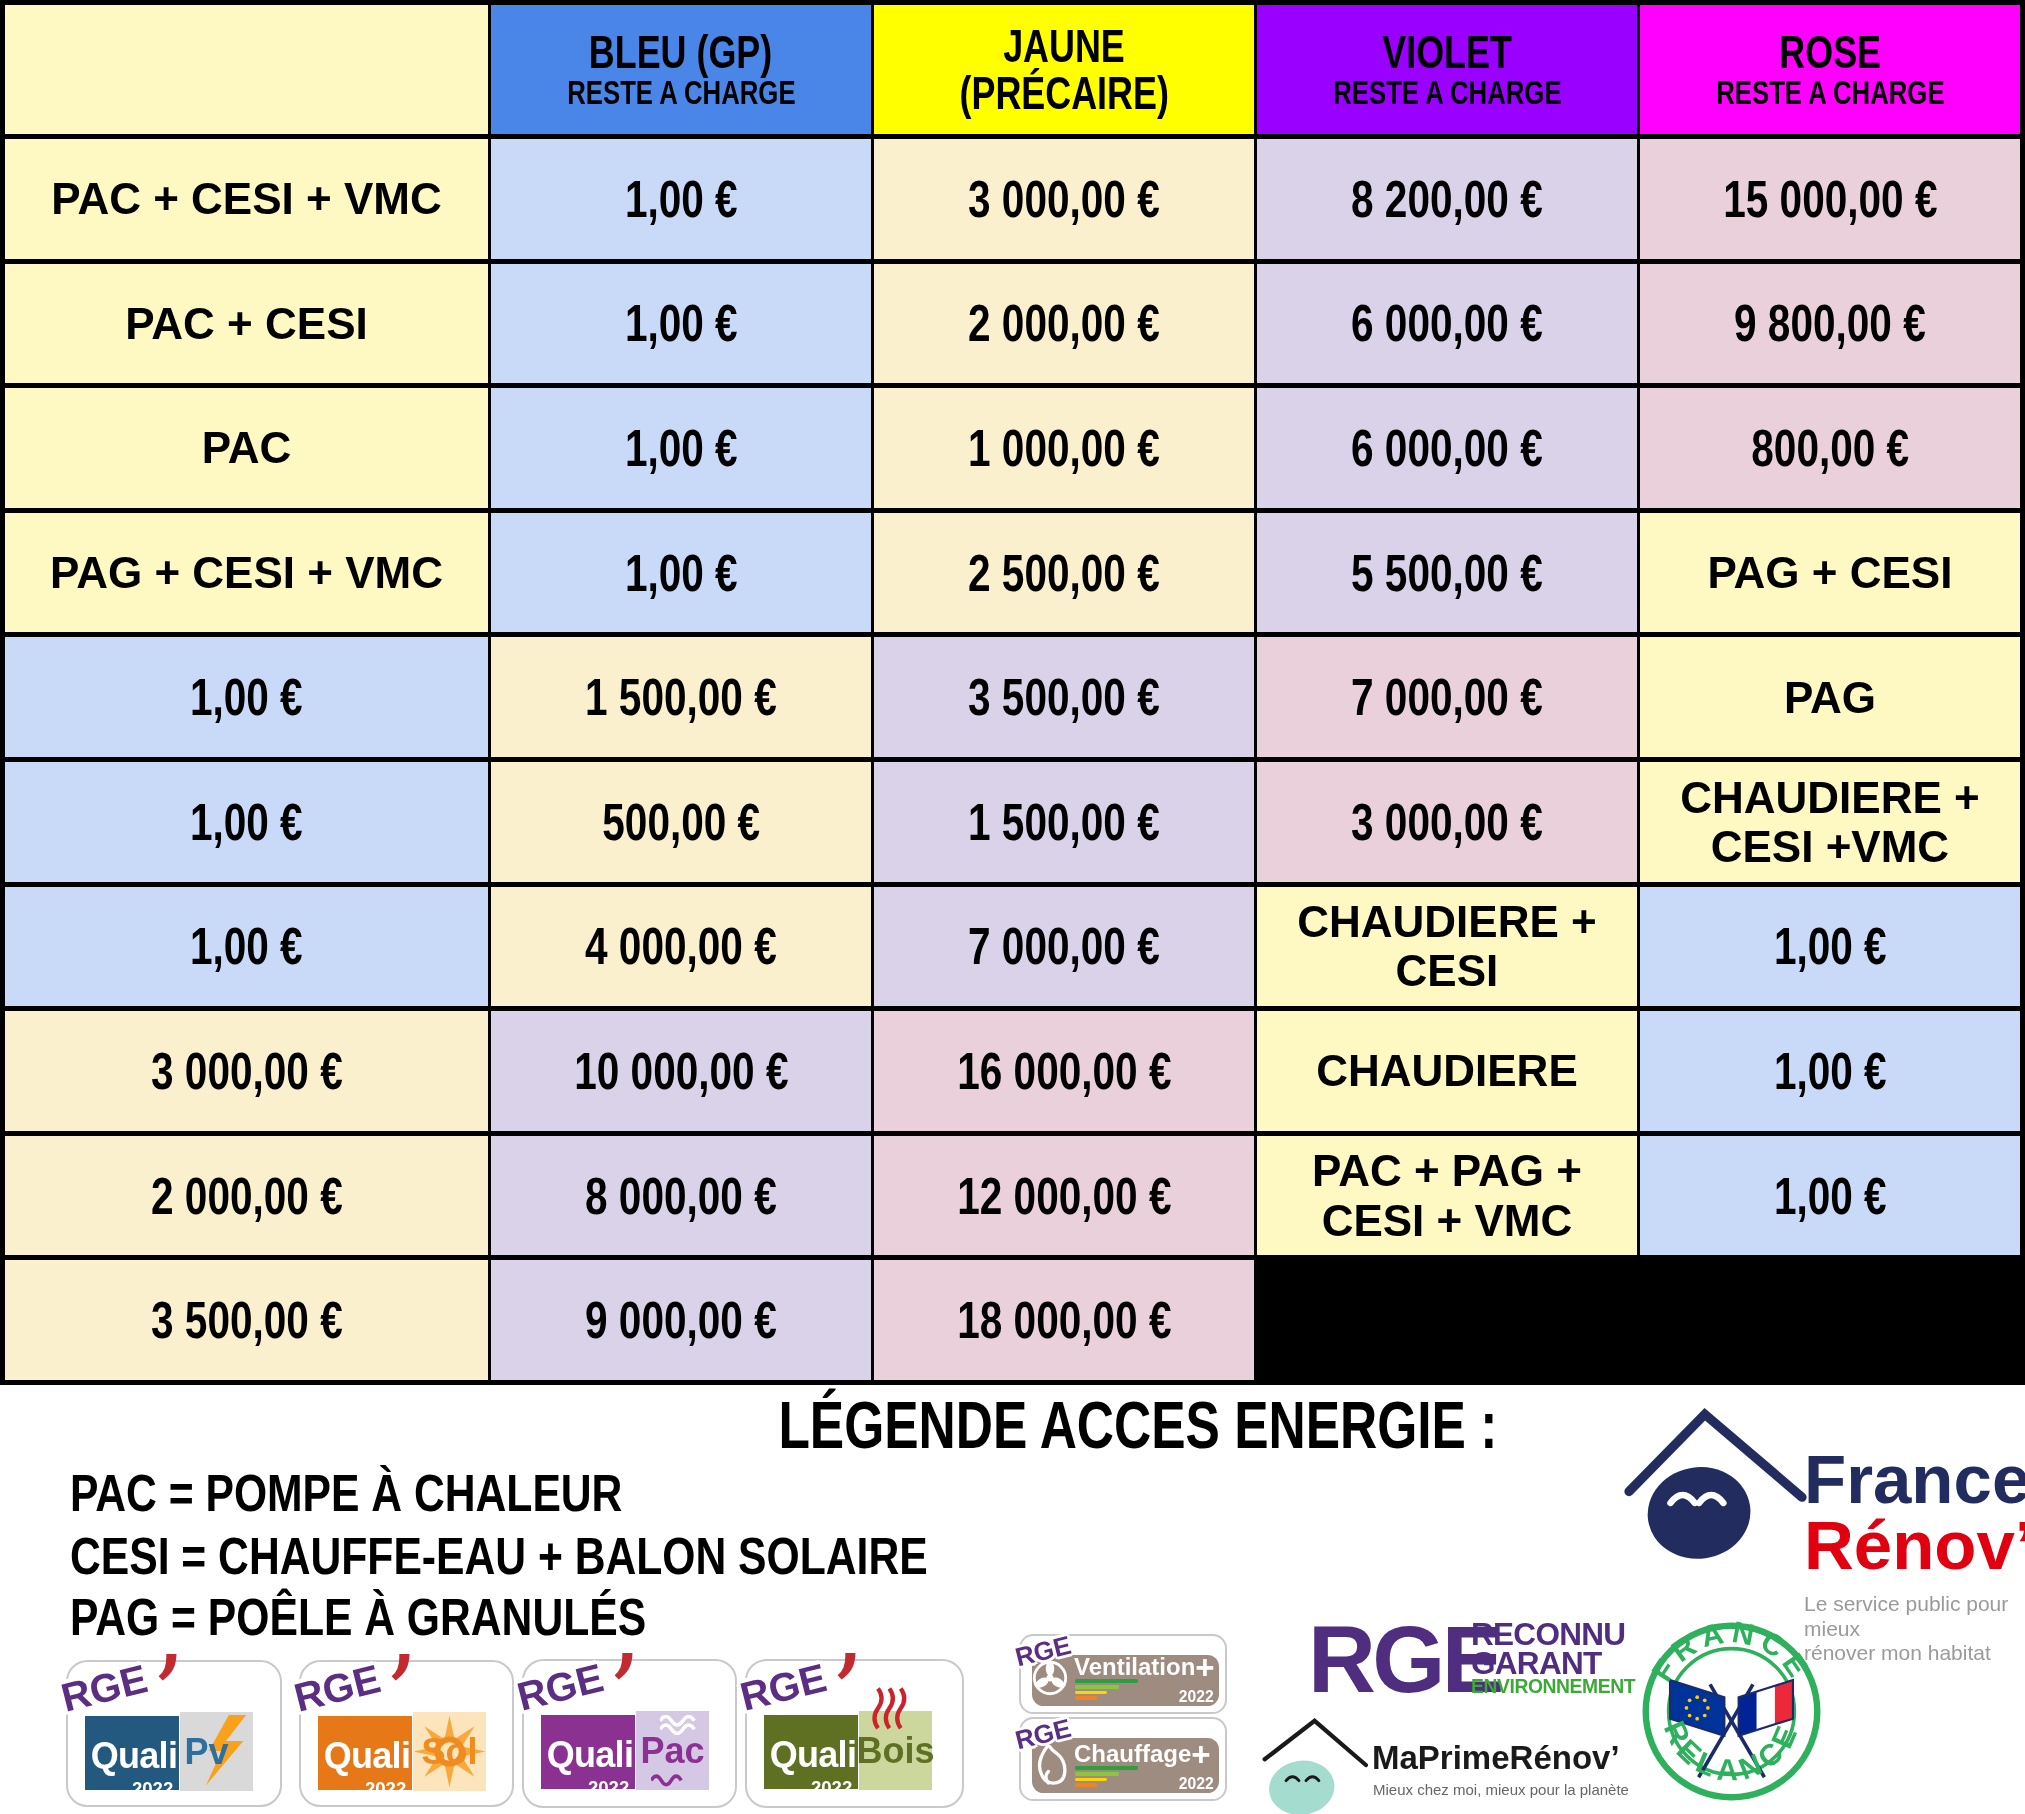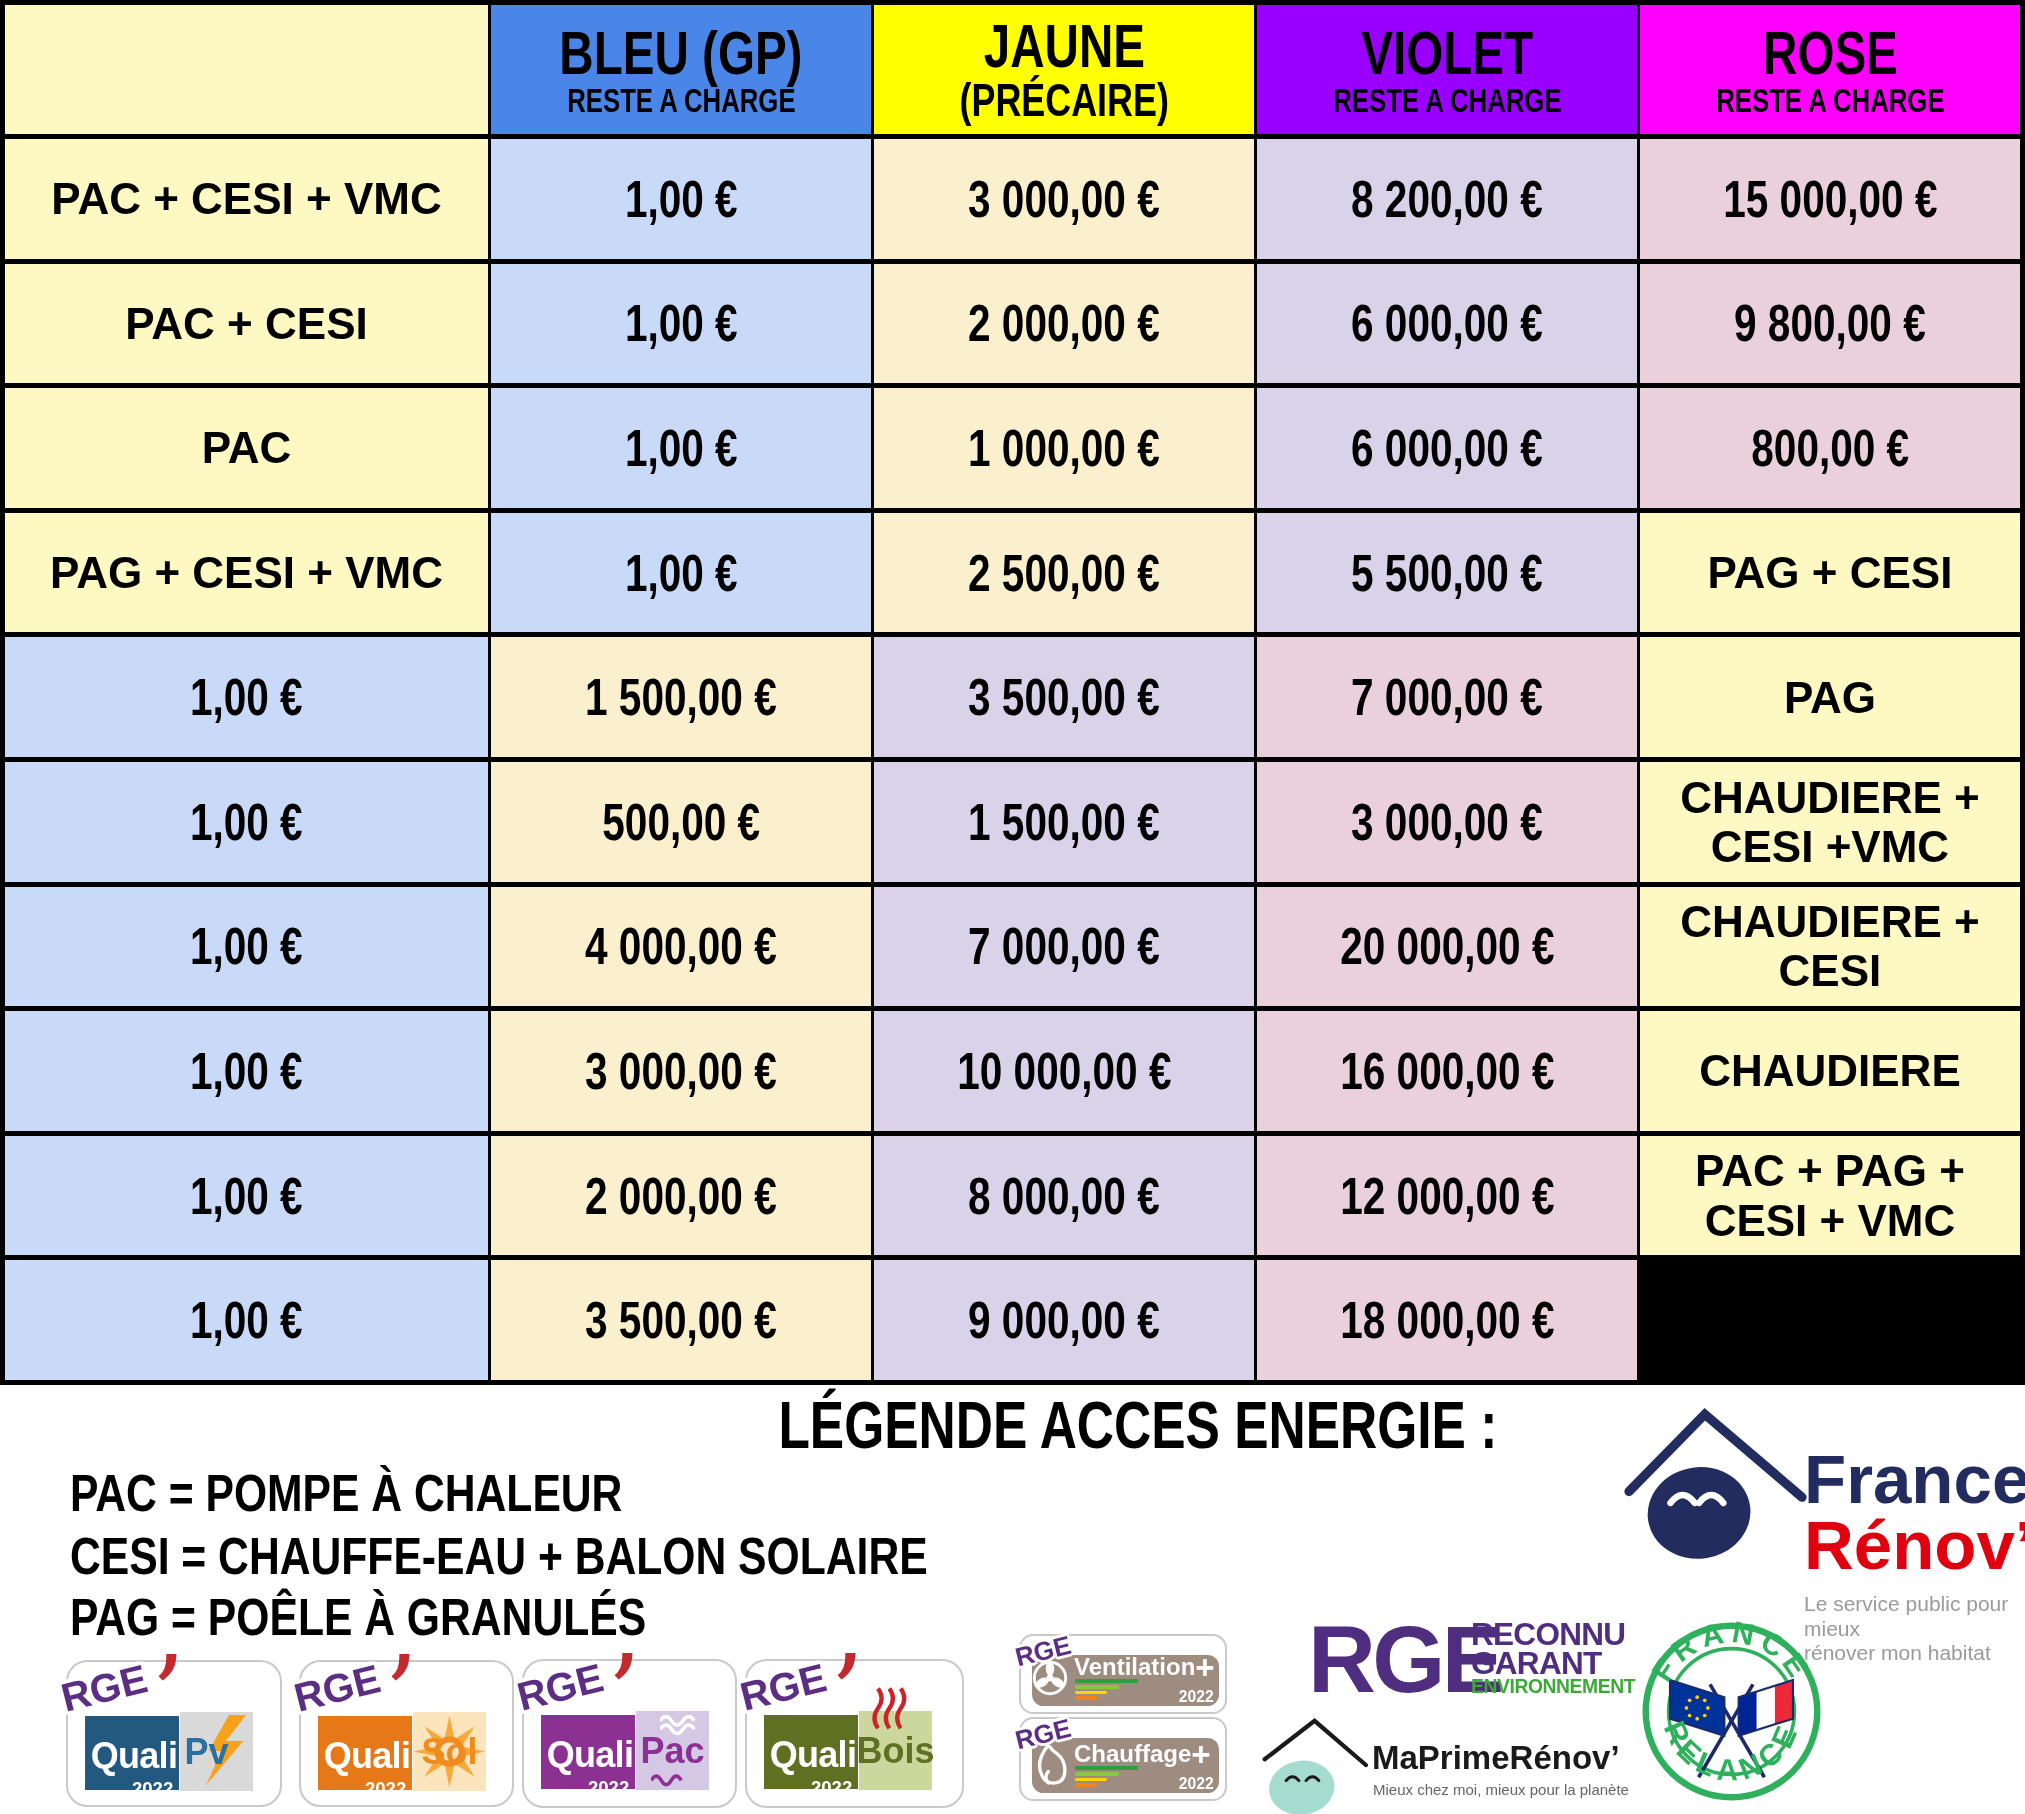--- a/index.html
+++ b/index.html
@@ -9,21 +9,21 @@
   }
   
   .tbl{
     position:absolute;left:0;top:0;width:2025px;height:1385px;
     display:grid;grid-template-columns:483px 1fr 1fr 1fr 1fr;
     grid-template-rows:129px repeat(10,1fr);
     gap:5px 2.9px;background:#000;border:5px solid #000;box-sizing:border-box;
   }
   .cell{background:#fef9c3;display:flex;align-items:center;justify-content:center;text-align:center;}
   .hcell{flex-direction:column;line-height:1.02;}
-  .hl1{font-size:61px;font-weight:bold;}
+  .hl1{font-size:46px;font-weight:bold;}
   .hl2{font-size:33px;font-weight:bold;}
   .hl2.big{font-size:46px;text-align:right;}
   .cx{display:inline-block;transform:scaleX(0.78);white-space:nowrap;}
   .cxl{display:inline-block;transform:scaleX(0.82);transform-origin:left center;white-space:nowrap;}
   .bg-bleu{background:#4a86e8;}
   .bg-jaune{background:#ffff00;}
   .bg-violet{background:#9900ff;}
   .bg-rose{background:#ff00ff;}
   .c-b{background:#c9daf8;}
   .c-y{background:#fbf0cd;}
@@ -189,23 +189,20 @@
 
   <div class="cell rowlabel">CHAUDIERE + CESI +VMC</div>
   <div class="cell c-b">
       <span class="cx val">1,00 €</span>
     </div>
   <div class="cell c-y">
       <span class="cx val">4 000,00 €</span>
     </div>
   <div class="cell c-v">
       <span class="cx val">7 000,00 €</span>
-    </div>
-  <div class="cell c-r">
-      <span class="cx val">20 000,00 €</span>
     </div>
 
   <div class="cell rowlabel">CHAUDIERE + CESI</div>
   <div class="cell c-b">
       <span class="cx val">1,00 €</span>
     </div>
   <div class="cell c-y">
       <span class="cx val">3 000,00 €</span>
     </div>
   <div class="cell c-v">

